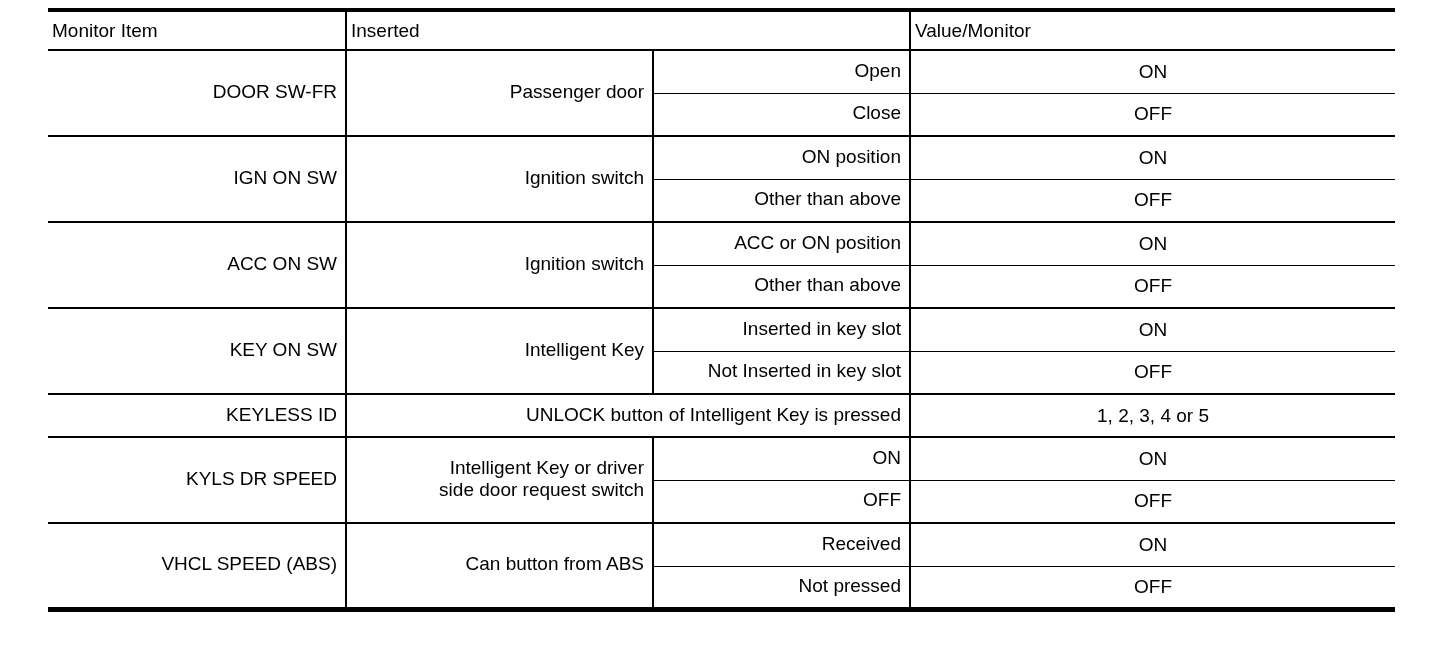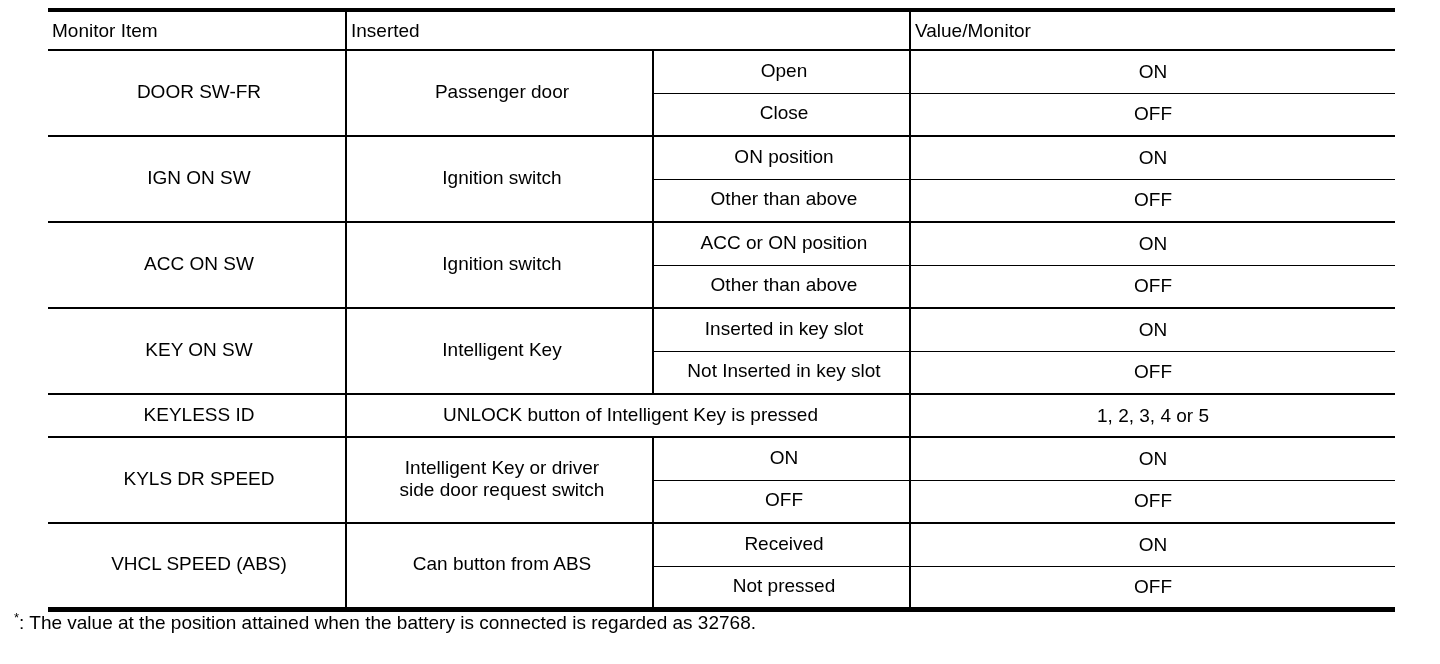--- a/index.html
+++ b/index.html
@@ -32,21 +32,21 @@
   col.c1 { width: 298px; }
   col.c2 { width: 307px; }
   col.c3 { width: 257px; }
   col.c4 { width: 485px; }
   tr { height: 43px; }
   tr.hdr { height: 40px; }
   th, td {
     padding: 0 8px 2px 13px;
     font-weight: normal;
     vertical-align: middle;
-    text-align: center;
+    text-align: right;
     overflow: hidden;
   }
   th { text-align: left; padding: 2px 4px; }
   td.val { text-align: center; padding: 2px 4px; }
   .br  { border-right: 2px solid #000; }
   .bb1 { border-bottom: 1px solid #000; }
   .bb2 { border-bottom: 2px solid #000; }
   .pre { white-space: pre-line; margin-left: 11px; }
   .footnote {
     position: absolute;
@@ -149,17 +149,14 @@
       <td class="br bb1">Received</td>
       <td class="val bb1">ON</td>
     </tr>
     <tr>
       <td class="br bb2">Not pressed</td>
       <td class="val bb2">OFF</td>
     </tr>
   </tbody>
     </table>
 
-  <div class="footnote">
-    <sup>*</sup><span>: The value at the position attained when the battery is connected is regarded as 32768.</span>
-  </div>
 
 </div>
 
 </body></html>

